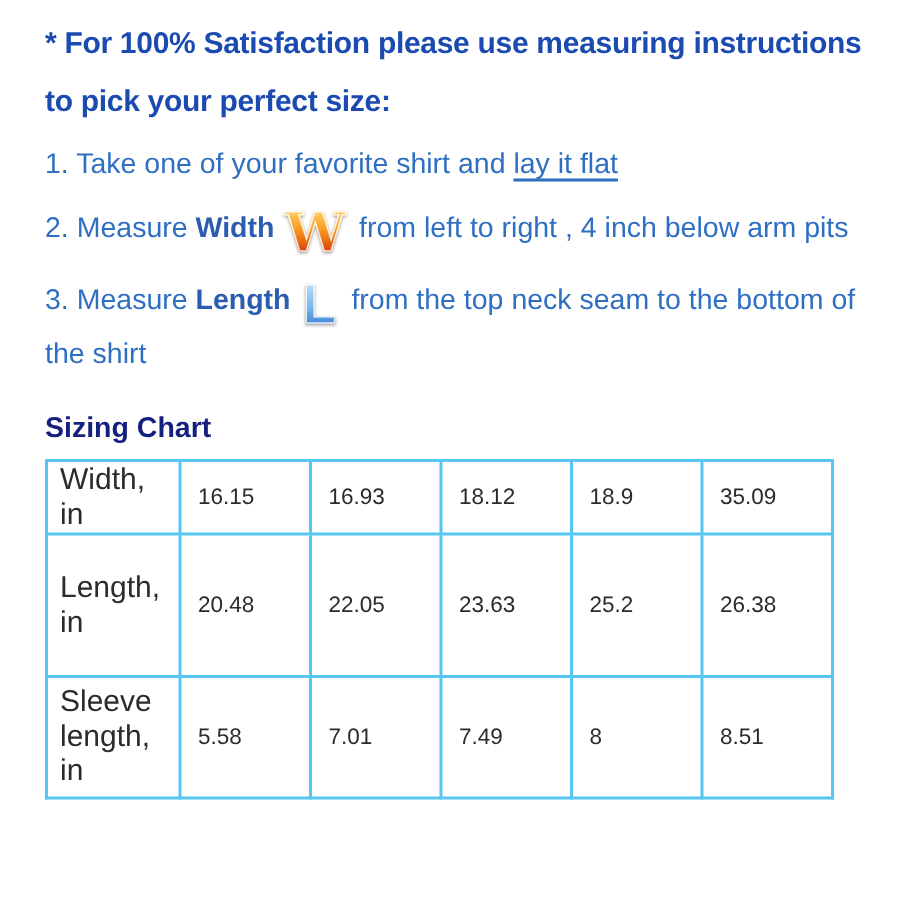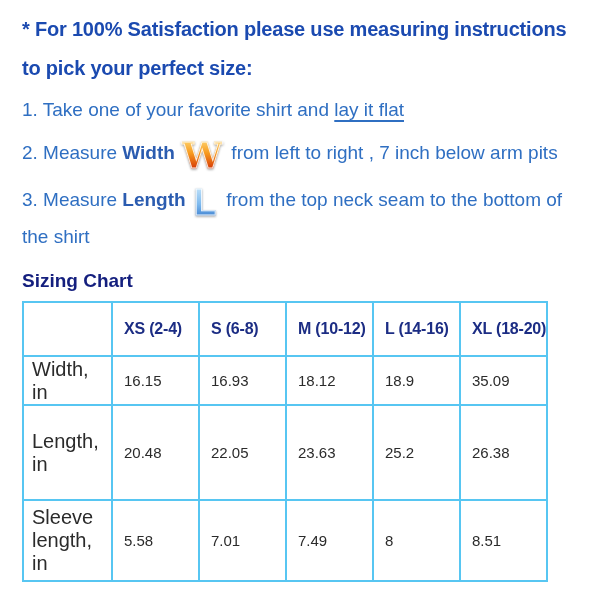--- a/index.html
+++ b/index.html
@@ -11,21 +11,21 @@
     --c-data:#2b2b2b;
     --c-border:#57c6f2;
   }
   *{box-sizing:border-box;}
   html,body{margin:0;padding:0;}
   body{
     width:600px;height:600px;overflow:hidden;
     background:#ffffff;
     font-family:"Liberation Sans",sans-serif;
   }
-  .page{padding:10px 8px 0 22px;}
+  .page{padding:10px 8px 0 30px;}
 
   
   .intro{margin:0 0 6px 0;}
   .intro-line{
     display:block;white-space:nowrap;
     color:var(--c-heading);
     font-weight:bold;font-size:20px;line-height:39px;
     letter-spacing:-0.2px;
   }
 
@@ -58,21 +58,21 @@
   .letter-l{
     font-family:"Liberation Sans",sans-serif;
     font-size:37px;
     margin:0 10px 0 8px;
     color:#3c7fd0;
     background-image:linear-gradient(180deg,#cdeafc 0%,#7db9ee 55%,#2e73c8 100%);
   }
 
   
   .chart-title{
-    margin:17px 0 9px 0;
+    margin:22px 0 9px 0;
     font-size:19px;font-weight:bold;
     color:var(--c-navy);
   }
   table.sizing-table{
     border-collapse:collapse;
     table-layout:fixed;
     width:526px;
   }
   .sizing-table th,.sizing-table td{
     border:2px solid var(--c-border);
@@ -108,44 +108,36 @@
 
 <div class="page">
 
   <div class="intro">
     <span class="intro-line">* For 100% Satisfaction please use measuring instructions</span>
     <span class="intro-line">to pick your perfect size:</span>
   </div>
 
   <p class="step nowrap"><span>1. Take one of your favorite shirt and </span><span class="underline">lay it flat</span></p>
 
-  <p class="step nowrap"><span>2. Measure </span><span class="bold-blue">Width</span><span class="letter letter-w">W</span><span>from left to right , 7 inch below arm pits</span></p>
+  <p class="step nowrap"><span>2. Measure </span><span class="bold-blue">Width</span><span class="letter letter-w">W</span><span>from left to right , 4 inch below arm pits</span></p>
 
   <p class="step"><span class="nowrap"><span>3. Measure </span><span class="bold-blue">Length</span><span class="letter letter-l">L</span><span>from the top neck seam to the bottom of</span></span><br><span>the shirt</span></p>
 
   <h2 class="chart-title">Sizing Chart</h2>
 
   <table class="sizing-table">
     <colgroup>
       <col class="c0">
         <col class="cn">
         <col class="cn">
         <col class="cn">
         <col class="cn">
         <col class="cn">
     </colgroup>
     <tbody>
-      <tr class="head-row">
-        <th></th>
-        <th>XS (2-4)</th>
-        <th>S (6-8)</th>
-        <th>M (10-12)</th>
-        <th>L (14-16)</th>
-        <th>XL (18-20)</th>
-      </tr>
       <tr class="row-width">
         <td class="row-label">Width, in</td>
         <td>16.15</td>
         <td>16.93</td>
         <td>18.12</td>
         <td>18.9</td>
         <td>35.09</td>
       </tr>
       <tr class="row-length">
         <td class="row-label">Length, in</td>

